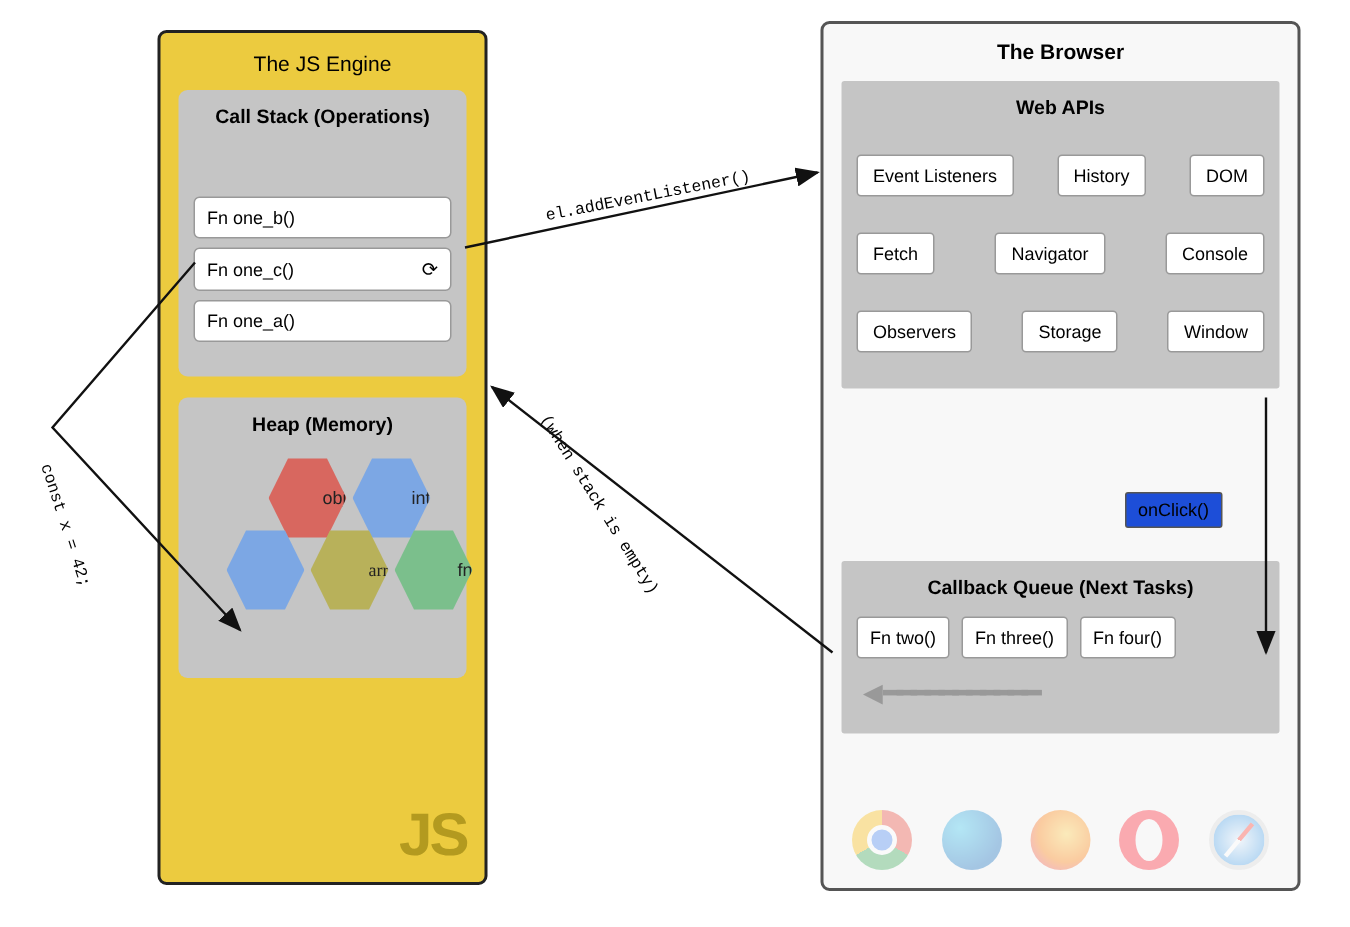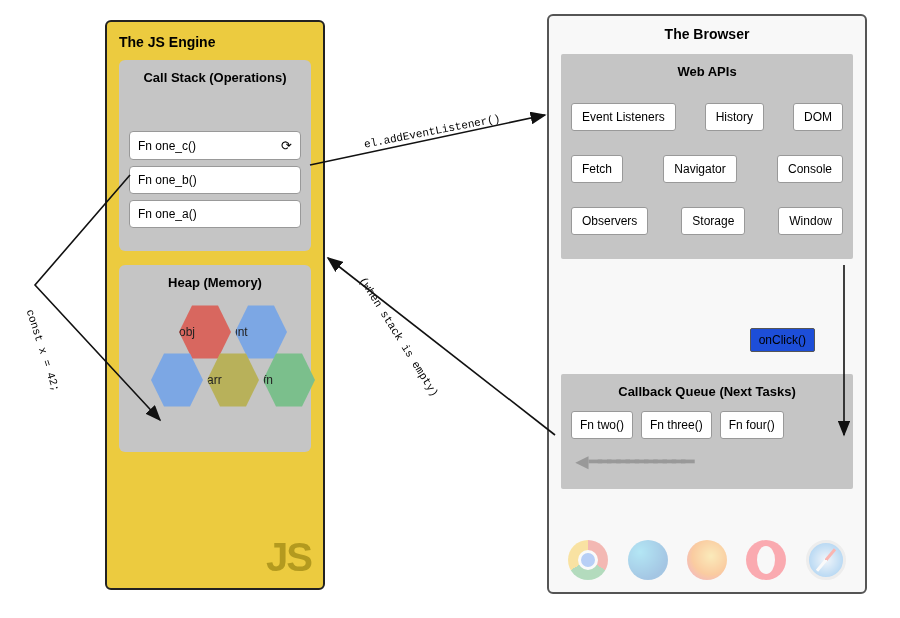--- a/index.html
+++ b/index.html
@@ -16,22 +16,22 @@
     left: 105px;
     top: 20px;
     width: 220px;
     height: 570px;
     background: #eccb3f;
     border: 2px solid #222;
     border-radius: 6px;
     padding: 10px 12px;
   }
   .js-engine-title {
-    text-align: left;
-    font-weight: 700;
+    text-align: center;
+    font-weight: 400;
     font-size: 14px;
     margin: 2px 0 10px 0;
   }
   .callstack-panel {
     background: #c5c5c5;
     border-radius: 6px;
     padding: 10px 10px 23px 10px;
   }
   .callstack-title {
     text-align: center;
@@ -67,21 +67,21 @@
     position: relative;
     height: 140px;
   }
   .hexagon {
     position: absolute;
     width: 52px;
     height: 60px;
     clip-path: polygon(25% 6%, 75% 6%, 100% 50%, 75% 94%, 25% 94%, 0% 50%);
     display: flex;
     align-items: center;
-    justify-content: flex-start;
+    justify-content: flex-end;
     font-size: 12px;
     color: #222;
   }
   .js-badge {
     position: absolute;
     right: 12px;
     bottom: 8px;
     font-size: 40px;
     font-weight: 800;
     color: #b39a1f;
@@ -198,44 +198,44 @@
 </style>
 </head>
 <body>
 
 <div class="js-engine">
   <div class="js-engine-title">The JS Engine</div>
 
   <div class="callstack-panel">
     <div class="callstack-title">Call Stack (Operations)</div>
     <div class="stack-frame">
+      <span>Fn one_b()</span>
+    </div>
+    <div class="stack-frame">
       <span>Fn one_c()</span>
       <span class="refresh-icon">⟳</span>
-    </div>
-    <div class="stack-frame">
-      <span>Fn one_b()</span>
     </div>
     <div class="stack-frame">
       <span>Fn one_a()</span>
     </div>
   </div>
 
   <div class="heap-panel">
     <div class="heap-title">Heap (Memory)</div>
     <div class="hex-area">
       <div class="hexagon" style="left:50px; top:0;   background:#d8675f;">
           <span>obj</span>
         </div>
       <div class="hexagon" style="left:106px;top:0;   background:#7ca7e4;">
           <span>int</span>
         </div>
       <div class="hexagon" style="left:22px; top:48px;background:#7ca7e4;">
           <span></span>
         </div>
-      <div class="hexagon" style="left:78px; top:48px;background:#b8b15a;">
+      <div class="hexagon" style="left:78px; top:48px;background:#b8b15a;font-family:Liberation Serif, serif;">
           <span>arr</span>
         </div>
       <div class="hexagon" style="left:134px;top:48px;background:#7bbf8c;">
           <span>fn</span>
         </div>
     </div>
   </div>
 
   <div class="js-badge">JS</div>
 </div>

